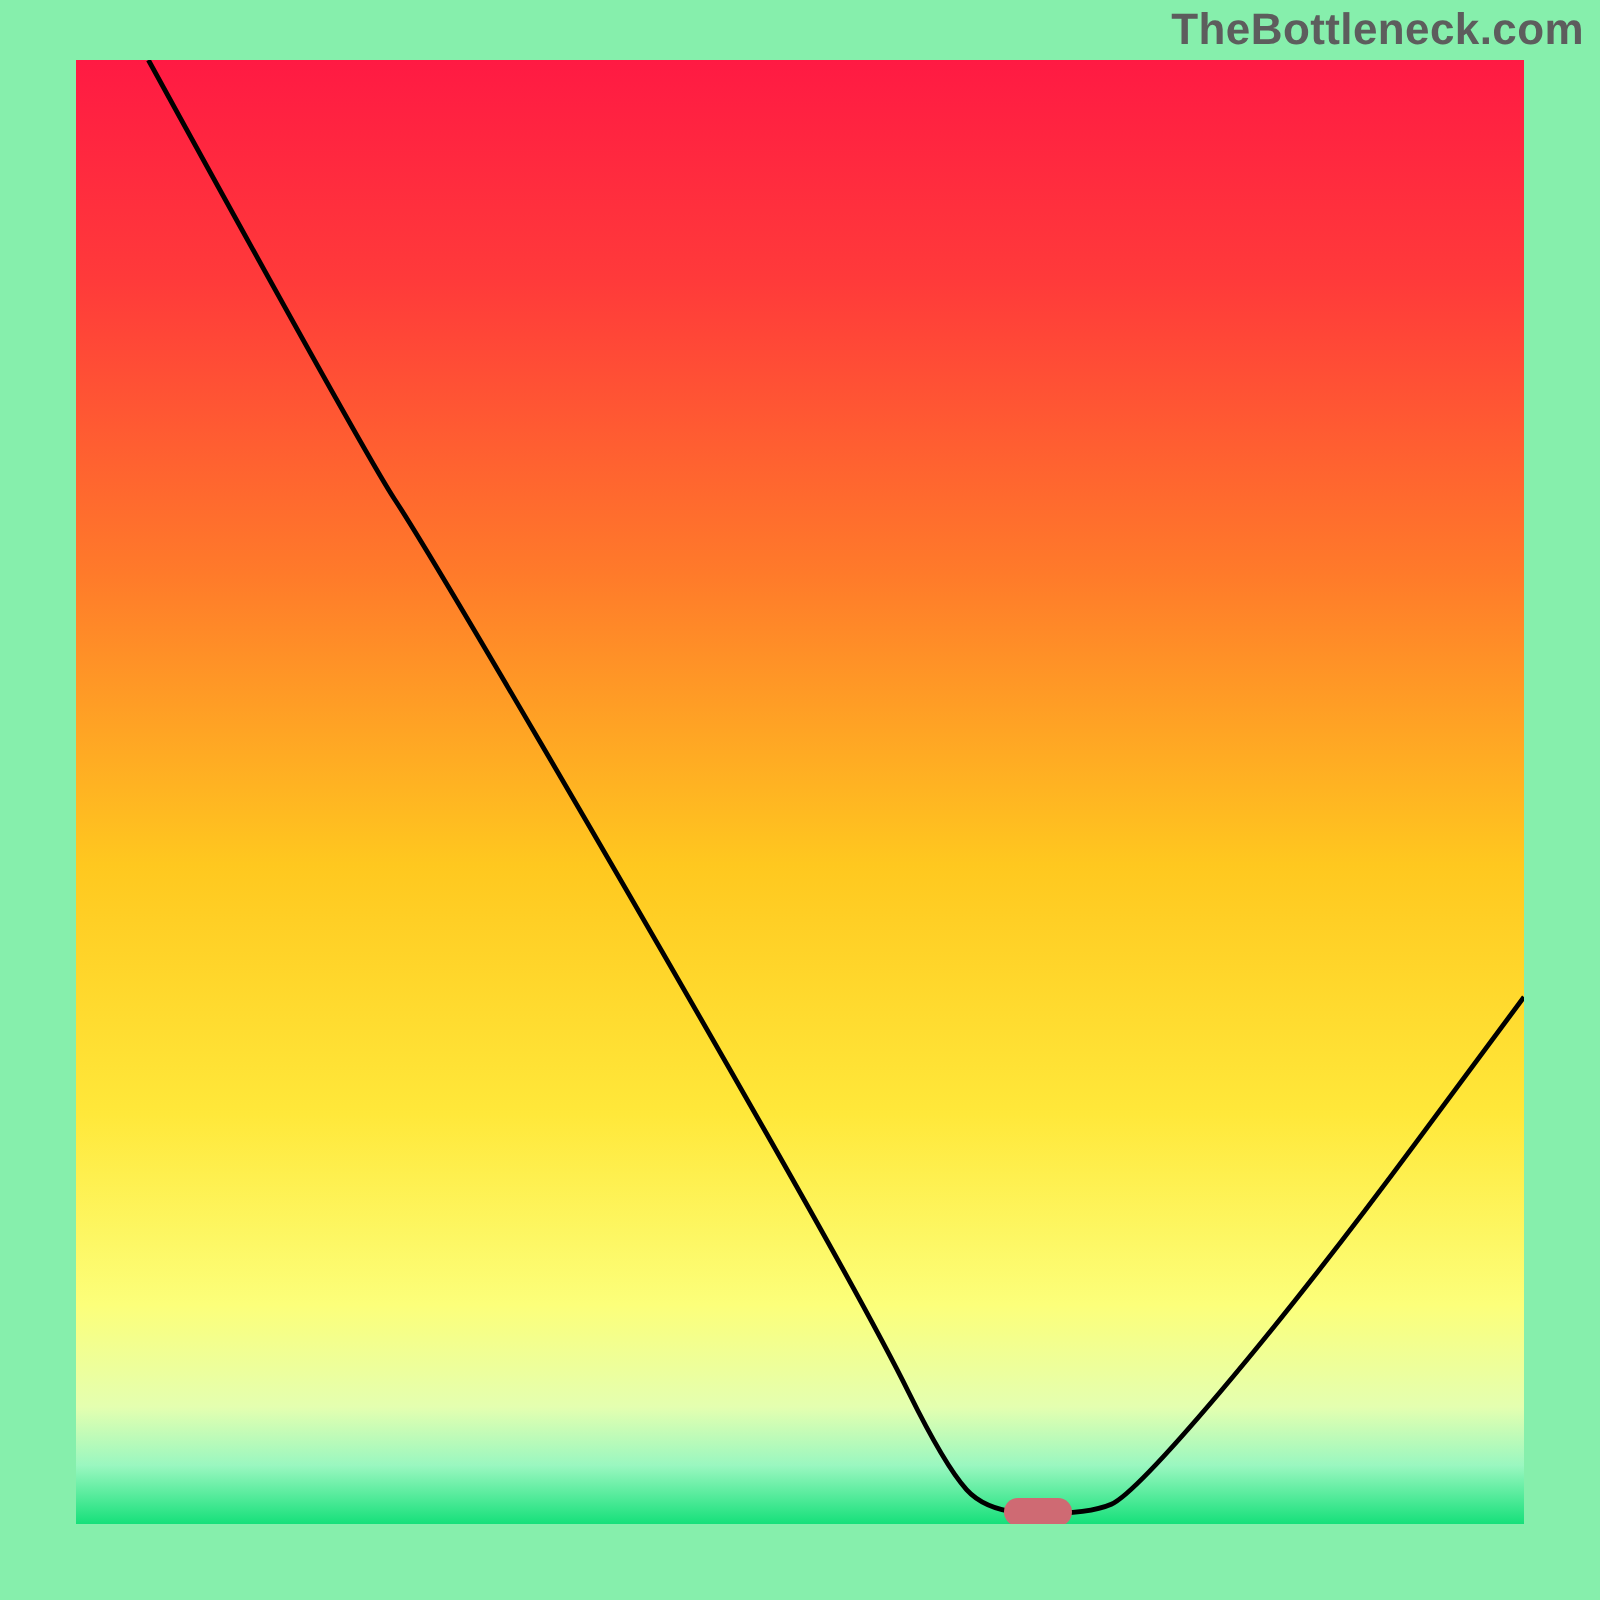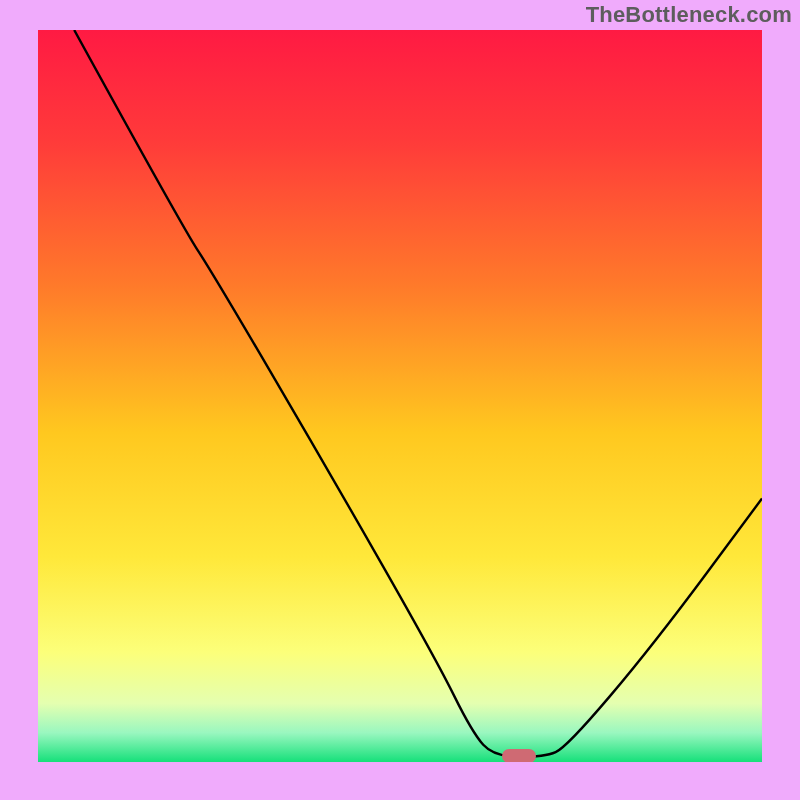--- a/index.html
+++ b/index.html
@@ -7,21 +7,21 @@
     padding: 0;
     width: 800px;
     height: 800px;
     background: #000;
     overflow: hidden;
   }
   .container {
     position: relative;
     width: 800px;
     height: 800px;
-    background: #f0abfc;
+    background: #86efac;
   }
   .watermark {
     position: absolute;
     top: 2px;
     right: 8px;
     font-family: Arial, Helvetica, sans-serif;
     font-size: 22px;
     font-weight: 600;
     color: #5d5d5d;
     letter-spacing: 0.2px;

